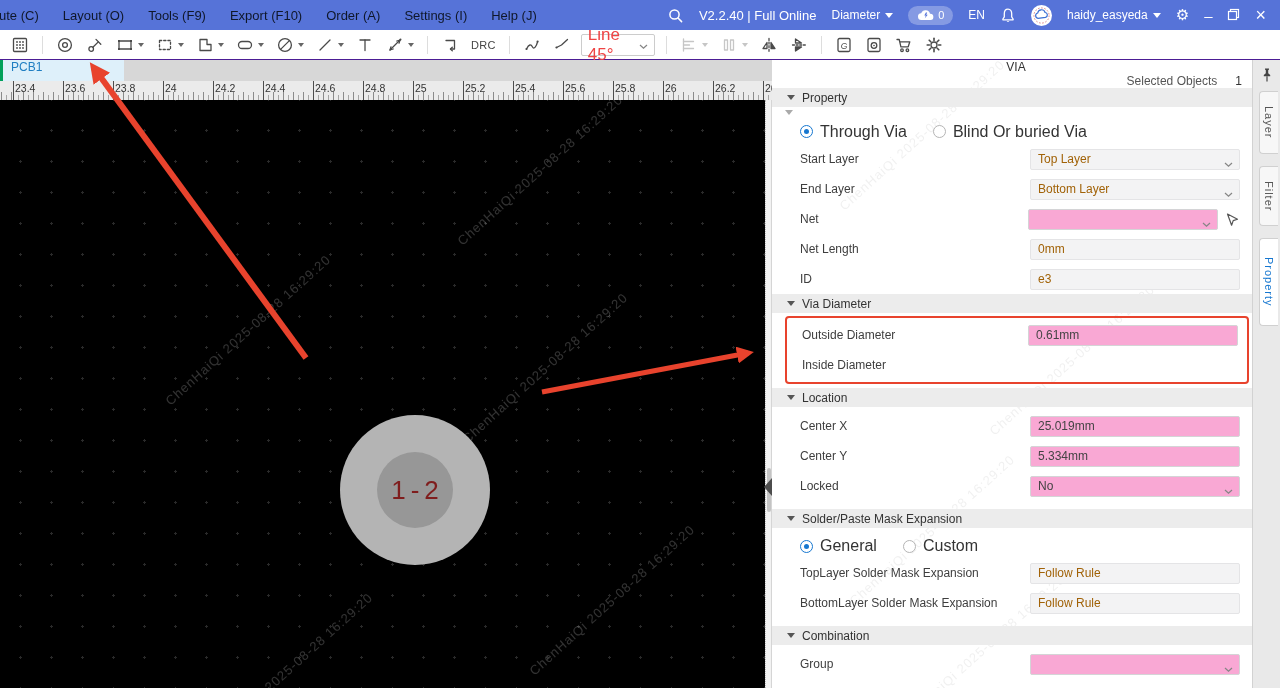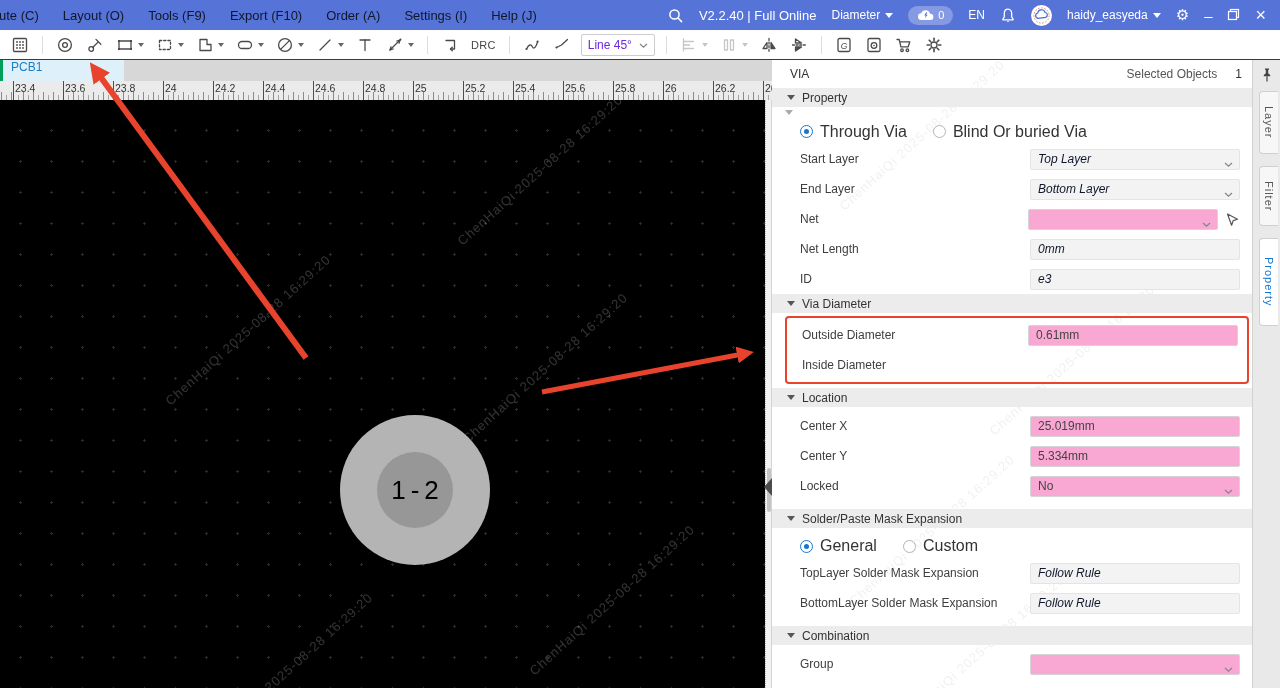--- a/index.html
+++ b/index.html
@@ -28,21 +28,21 @@
     border-bottom:1px solid #4c1d95; display:flex; align-items:center; padding-left:5px; z-index:9; }
   .tool { display:flex; align-items:center; height:26px; padding:0 3px; margin:0 3px; cursor:default; }
   .ticon { color:#4a4a4a; display:flex; }
   .ticon svg { display:block; }
   .tool.disabled .ticon { color:#c6c6c6; }
   .dd { width:0; height:0; border-left:3.5px solid transparent; border-right:3.5px solid transparent;
     border-top:4px solid #666; margin-left:4px; }
   .tool.disabled .dd { border-top-color:#c6c6c6; }
   .tool-label { font-size:11px; color:#444; letter-spacing:.3px; }
   .tool-select { display:flex; align-items:center; justify-content:space-between; width:74px; height:22px;
-    border:1px solid #ccc; border-radius:2px; padding:0 6px; font-size:12px; color:#6d28d9; margin:0 4px; }
+    border:1px solid #ccc; border-radius:2px; padding:0 6px; font-size:17px; color:#ef4444; margin:0 4px; }
   .sep { width:1px; height:18px; background:#ddd; margin:0 7px; }
 
   
   .tabbar { position:absolute; left:0; top:60px; width:772px; height:21px; background:#d7d7d7; z-index:5; }
   .tab { position:absolute; left:0; top:0; width:124px; height:36px; background:#def0fa;
     display:flex; align-items:flex-start; cursor:default; }
   .tab-ind { width:3px; height:21px; background:var(--green); }
   .tab span { margin-left:8px; font-size:12px; color:#1f7ec2; }
   .ruler { position:absolute; left:0; top:81px; width:772px; height:19px; background:#ebebeb; overflow:hidden; z-index:5;
     background-image:
@@ -60,45 +60,45 @@
     background-size:31px 31px; background-position:5px 15px; overflow:hidden; z-index:4; }
   .wm { position:absolute; transform:translate(-50%,-50%) rotate(-42deg); white-space:nowrap;
     font-size:13px; letter-spacing:1px; pointer-events:none; z-index:1; }
   .canvas .wm { color:rgba(255,255,255,.20); }
   .panel .wm { color:rgba(60,60,60,.08); z-index:1; }
   .via { position:absolute; left:340px; top:315px; width:150px; height:150px; border-radius:50%;
     background:var(--via-outer); z-index:2; }
   .via-inner { position:absolute; left:37px; top:37px; width:76px; height:76px; border-radius:50%;
     background:var(--via-inner); }
   .via-label { position:absolute; left:0; top:0; width:150px; height:150px; display:flex; align-items:center;
-    justify-content:center; color:#000000; font-size:26px; letter-spacing:5px; padding-left:5px; }
+    justify-content:center; color:#7f1d1d; font-size:26px; letter-spacing:5px; padding-left:5px; }
 
   
   .gutter { position:absolute; left:765px; top:100px; width:7px; height:588px; background:#f2f2f2;
     border-left:1px dotted #bdbdbd; border-right:1px solid #d5d5d5; z-index:6; }
   .thumb { position:absolute; left:1px; top:368px; width:4px; height:44px; background:#c4c4c4; border-radius:2px; }
   .collapse { position:absolute; left:-2px; top:378px; width:0; height:0;
     border-top:9px solid transparent; border-bottom:9px solid transparent; border-right:8px solid #4c4c4c; }
 
   
   .panel { position:absolute; left:772px; top:60px; width:480px; height:628px; background:#fff; z-index:5; overflow:hidden; }
-  .panel-title { height:28px; display:flex; align-items:center; padding:0 10px 0 18px; position:relative; z-index:2; }
+  .panel-title { height:28px; display:flex; align-items:center; padding:0 10px 0 18px; position:relative; z-index:2;flex-direction:column; }
   .panel-title .pt { font-size:12px; color:#333; }
   .sel { margin-left:auto; font-size:12px; color:#555; display:flex; align-items:center; }
   .sel b { font-weight:normal; color:#333; margin-left:18px; }
   .sec-h { height:19px; background:#ececec; display:flex; align-items:center; padding-left:15px; position:relative; z-index:2; }
   .sc { width:0; height:0; border-left:4px solid transparent; border-right:4px solid transparent;
     border-top:5px solid #555; margin-right:7px; }
   .sec-h span { font-size:12px; color:#333; }
   .sec-body { position:relative; z-index:2; }
   .prow { display:flex; align-items:center; height:30px; padding:0 12px 0 28px; }
   .prow .plabel { flex:1; font-size:12px; color:#3e3e3e; }
   .ctrl { width:210px; height:21px; border:1px solid #d4d4d6; border-radius:2px; background:#f9a8d4;
     display:flex; align-items:center; padding:0 7px; position:relative; font-size:12px; color:#444; }
-  .ctrl.dis { background:#f3f3f4; border-color:#e4e4e6; color:#0f172a;font-style:italic; }
+  .ctrl.dis { background:#f3f3f4; border-color:#e4e4e6; color:#a16207; }
   .ctrl .chev { position:absolute; right:6px; top:7px; }
   .ctrl.short { width:190px; }
   .trail-icon { width:18px; display:flex; justify-content:flex-end; margin-left:4px; }
   .radio-row { display:flex; align-items:center; padding-left:28px; position:relative; }
   .radio-opt { display:flex; align-items:center; margin-right:26px; cursor:default; }
   .rb { width:13px; height:13px; border:1px solid #b5b5b5; border-radius:50%; background:#fff; }
   .rb.checked { border-color:var(--accent); }
   .rb.checked::after { content:''; display:block; width:5px; height:5px; border-radius:50%;
     background:var(--accent); margin:3px; }
   .rlab { font-size:16px; color:#333; margin-left:7px; }

